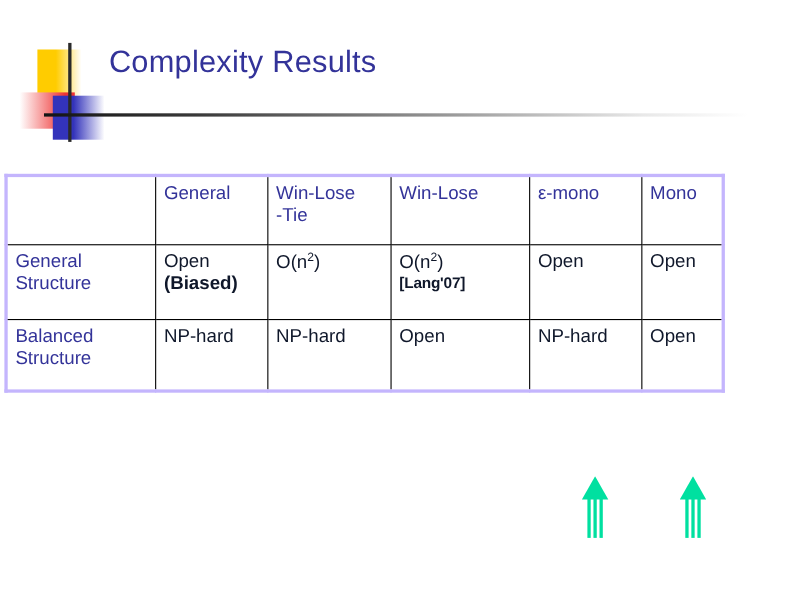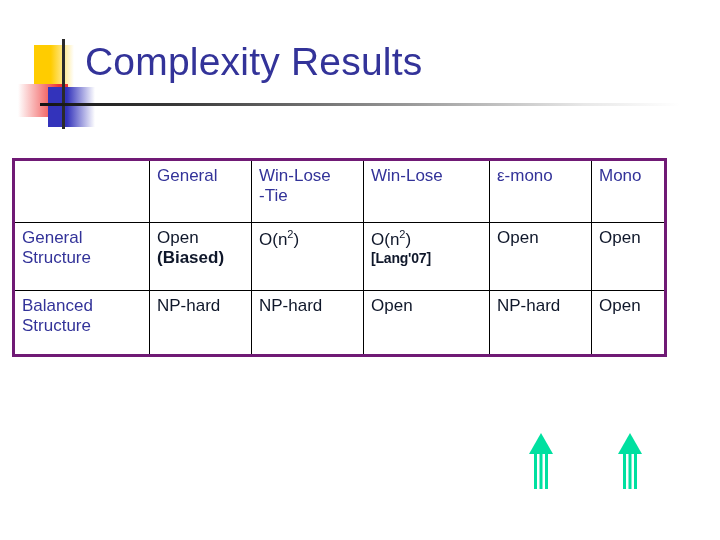--- a/index.html
+++ b/index.html
@@ -46,36 +46,36 @@
     background: #2a2a2a;
   }
   #logo-hline {
     position: absolute;
     left: 40px; top: 103px;
     width: 640px; height: 3px;
     background: linear-gradient(to right, #141414 0%, #3a3a3a 22%, #9a9a9a 58%, #e8e8e8 85%, #ffffff 100%);
   }
   #page-title {
     position: absolute;
-    left: 85px; top: 40px;
-    font-size: 39px;
+    left: 99px; top: 40px;
+    font-size: 28px;
     color: #333399;
     letter-spacing: 0.2px;
     white-space: nowrap;
   }
 
   
   #results-table {
     position: absolute;
-    left: 12px;
+    left: 4px;
     top: 158px;
     width: 652px;
     border-collapse: collapse;
     table-layout: fixed;
-    border: 3px solid #701a75;
+    border: 3px solid #c4b5fd;
   }
   #results-table td, #results-table th {
     border: 1px solid #000000;
     vertical-align: top;
     padding: 5px 6px 4px 7px;
     font-size: 17px;
     font-weight: normal;
     text-align: left;
     line-height: 1.16;
   }

